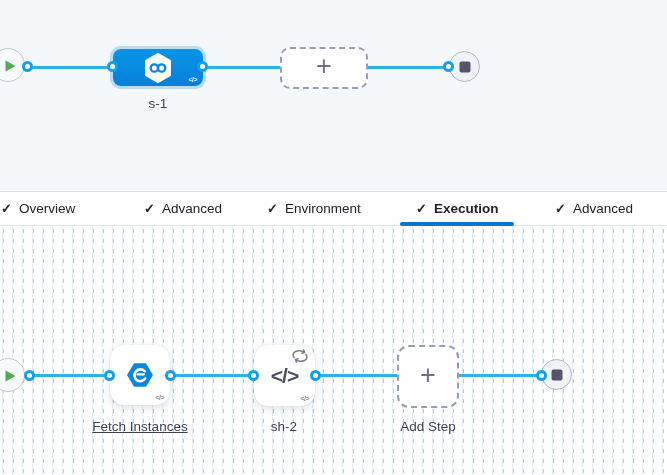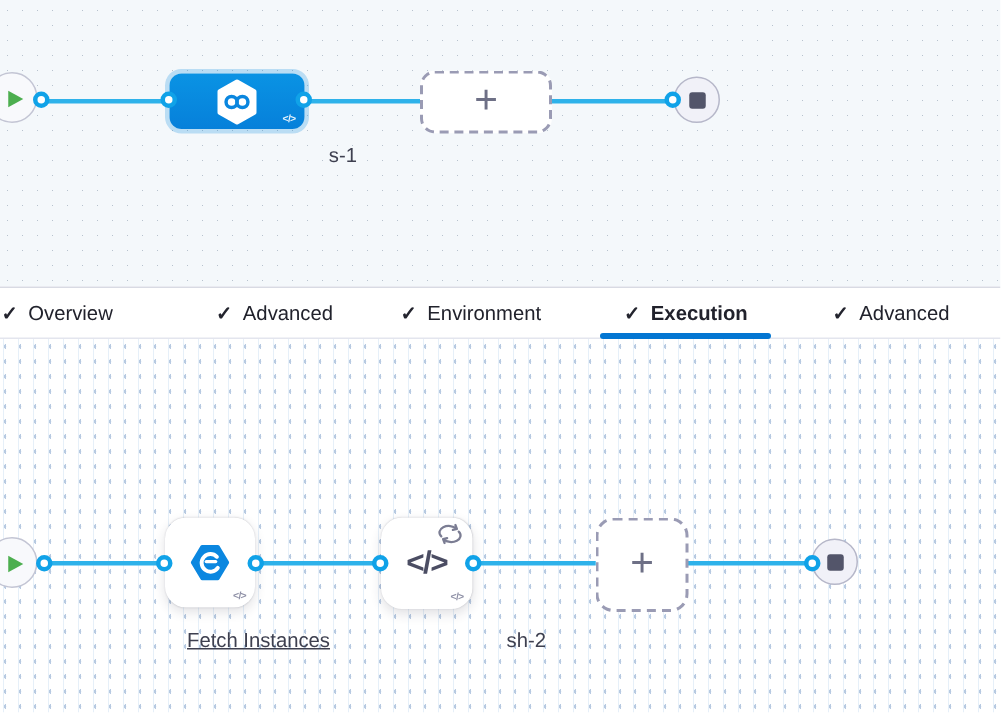--- a/index.html
+++ b/index.html
@@ -84,21 +84,21 @@
   }
   .dashed-add {
     position: absolute; border: 2px dashed #9a9bb4; border-radius: 10px;
     background: #ffffff; z-index: 4;
     display: flex; align-items: center; justify-content: center;
     color: #6e7086; cursor: pointer;
   }
   .dashed-add .plus { font-size: 27px; font-weight: 300; line-height: 1; margin-top: -3px; }
 
   .node-label {
-    position: absolute; width: 160px; text-align: right;
+    position: absolute; width: 160px; text-align: center;
     font-size: 13.5px; color: #3e4050; z-index: 5; white-space: nowrap;
   }
   .chip-code {
     position: absolute; right: 6px; bottom: 3px; font-size: 7px; letter-spacing: -0.5px;
     color: rgba(255,255,255,0.9); z-index: 5; font-weight: 700;
   }
   .step-node .chip-code { color: #8e90a6; right: 6px; bottom: 4px; }
   .code-glyph {
     font-size: 21px; font-weight: 700; color: #4b4d63; letter-spacing: -1px;
   }
@@ -200,19 +200,20 @@
     </svg>
     <span class="chip-code">&lt;/&gt;</span>
   </div>
   <div class="port" style="left:248px; top:370px;"></div>
   <div class="port" style="left:310px; top:370px;"></div>
   <div class="node-label" style="left:204px; top:419px;">sh-2</div>
 
   <div class="dashed-add" style="left:397px; top:345px; width:62px; height:63px; border-radius:12px;">
     <span class="plus">+</span>
   </div>
+  <div class="node-label" style="left:348px; top:419px;">Add Step</div>
 
   <div class="endcap stop" style="left:541px; top:359px; z-index:4;">
     <span class="stop-square"></span>
   </div>
   <div class="port" style="left:536px; top:370px;"></div>
 
 </div>
 
 </body></html>

